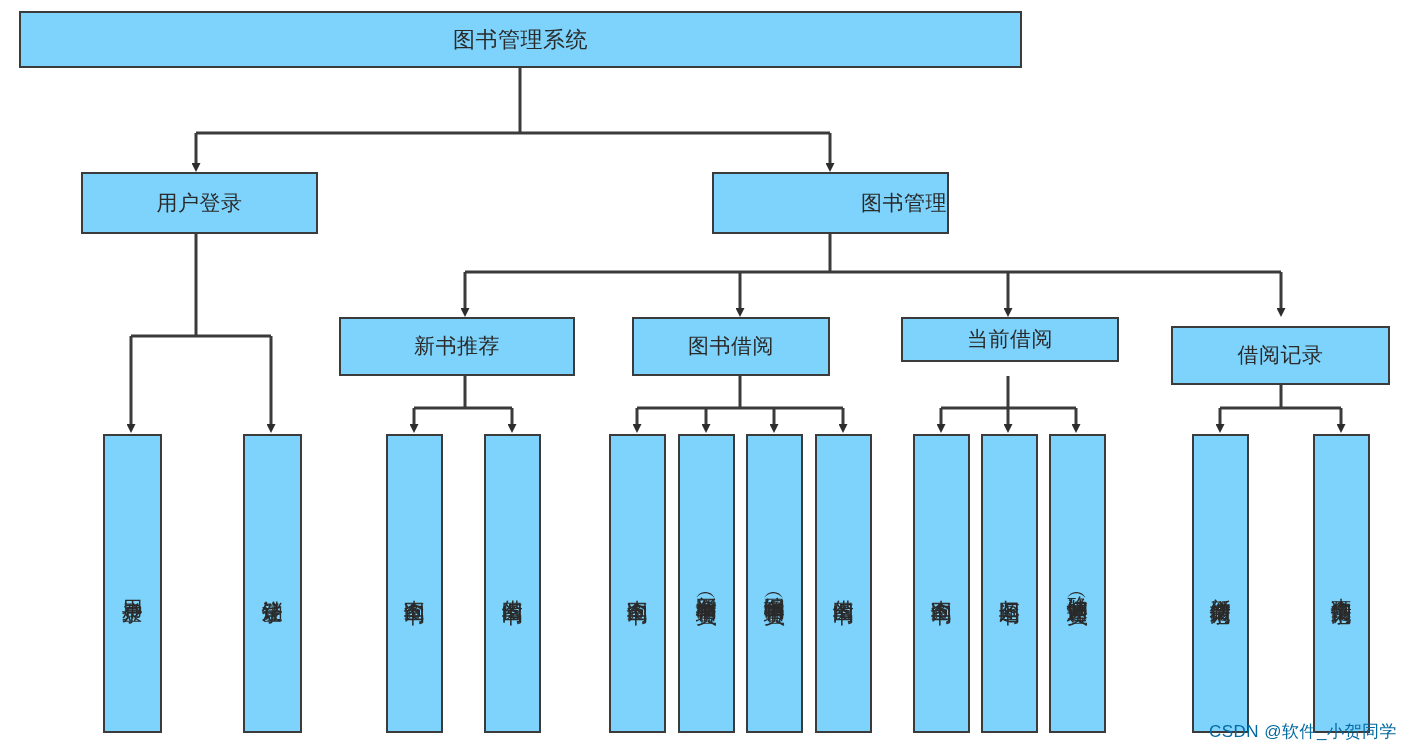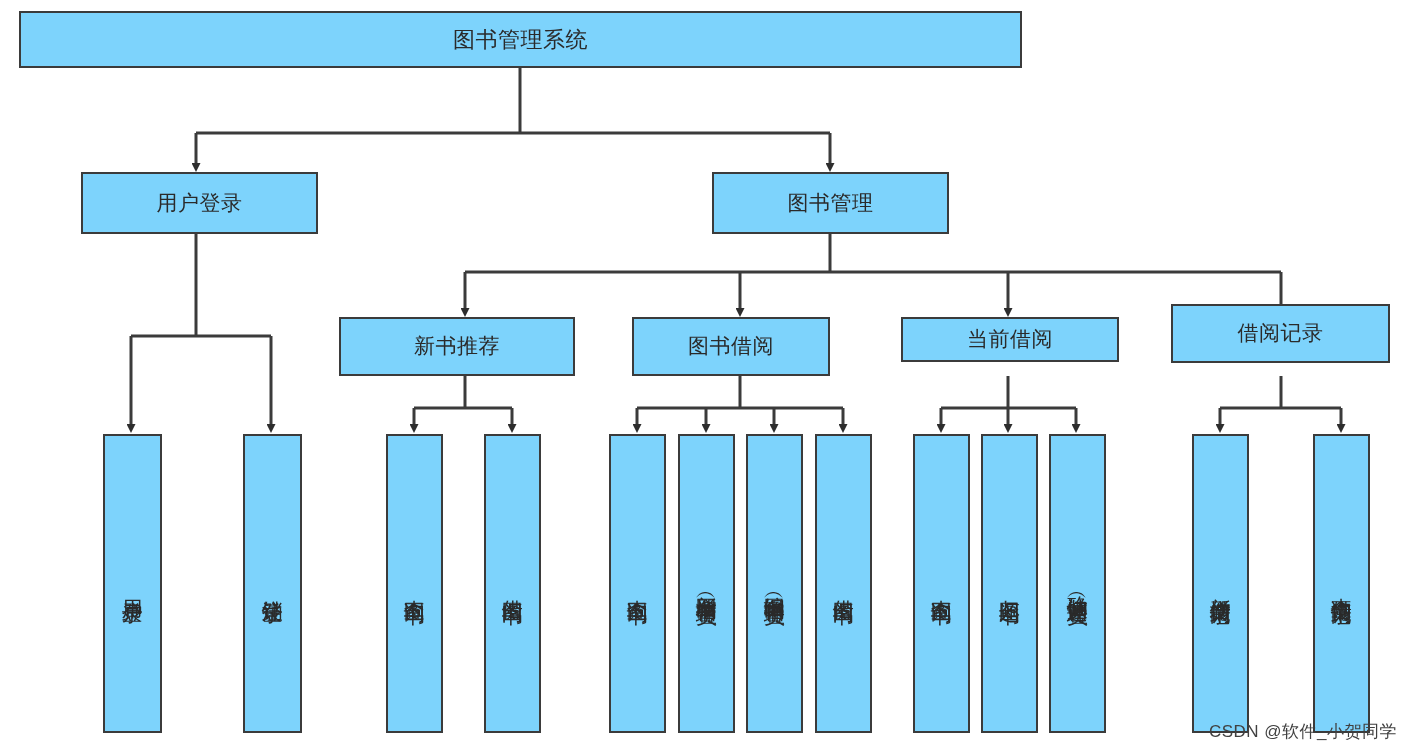--- a/index.html
+++ b/index.html
@@ -59,21 +59,21 @@
     font-size: 21px;
     line-height: 1.02;
     letter-spacing: 1.5px;
     max-height: 290px;
   }
   .watermark {
     position: absolute;
     right: 8px;
     bottom: 4px;
     font-size: 17px;
-    color: #404040;
+    color: #0369a1;
     letter-spacing: 0.5px;
     white-space: nowrap;
     user-select: none;
   }
 </style>
 </head>
 <body>
 
 <div id="diagram-root">
 
@@ -127,34 +127,34 @@
     </g>
   </svg>
 
   <div class="node node-root" style="left:19px; top:11px; width:1003px; height:57px;">
     <span class="node-label">图书管理系统</span>
   </div>
 
   <div class="node" style="left:81px; top:172px; width:237px; height:62px;">
     <span class="node-label">用户登录</span>
   </div>
-  <div class="node" style="left:712px; top:172px; width:237px; height:62px;">
+  <div class="node" style="left:712px; top:172px; width:237px; height:62px;justify-content:flex-end;">
     <span class="node-label">图书管理</span>
   </div>
 
   <div class="node" style="left:339px; top:317px; width:236px; height:59px;">
     <span class="node-label">新书推荐</span>
   </div>
   <div class="node" style="left:632px; top:317px; width:198px; height:59px;">
     <span class="node-label">图书借阅</span>
   </div>
   <div class="node" style="left:901px; top:317px; width:218px; height:45px;">
     <span class="node-label">当前借阅</span>
   </div>
-  <div class="node" style="left:1171px; top:304px; width:219px; height:59px;">
+  <div class="node" style="left:1171px; top:326px; width:219px; height:59px;">
     <span class="node-label">借阅记录</span>
   </div>
 
   <div class="node node-leaf" style="left:103px; top:434px; width:59px; height:299px;">
     <span class="node-label">用户登录</span>
   </div>
   <div class="node node-leaf" style="left:243px; top:434px; width:59px; height:299px;">
     <span class="node-label">注销登录</span>
   </div>
 

